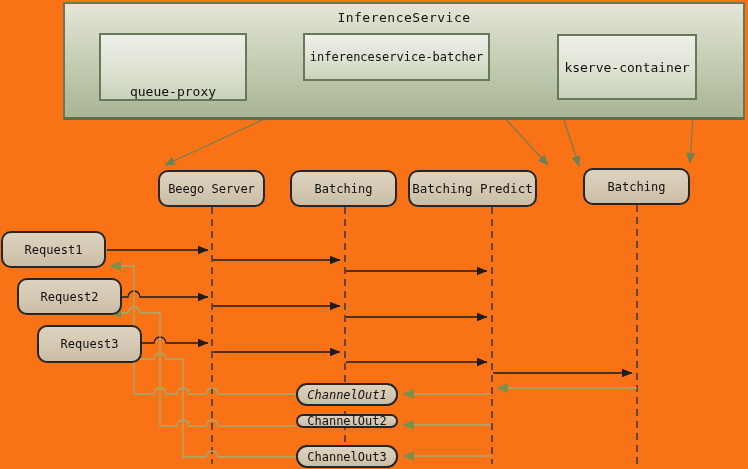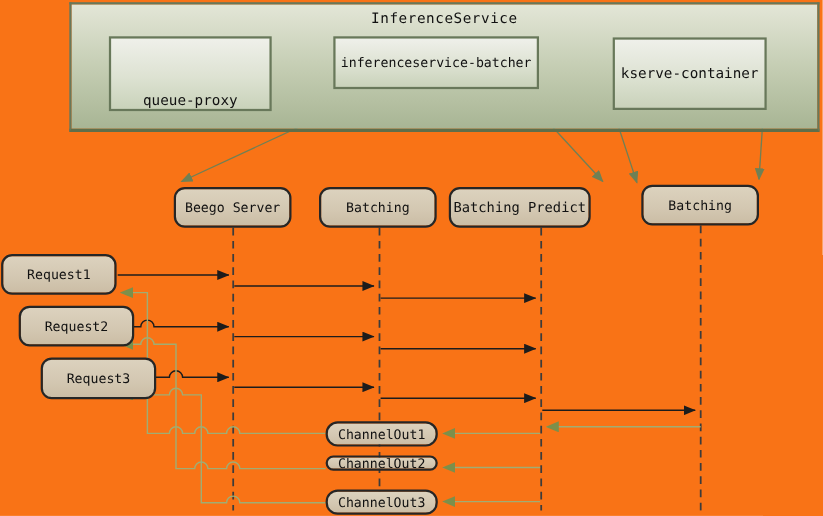--- a/index.html
+++ b/index.html
@@ -122,21 +122,21 @@
   <div class="box tnode" style="left:1px;top:231px;width:105px;height:37px;">
     <span>Request1</span>
   </div>
   <div class="box tnode" style="left:1px;top:278px;width:105px;height:37px;margin-left:16px;">
     <span>Request2</span>
   </div>
   <div class="box tnode" style="left:1px;top:325px;width:105px;height:38px;margin-left:36px;">
     <span>Request3</span>
   </div>
 
-  <div class="box tnode pill" style="left:296px;top:383px;width:102px;height:23px;">
+  <div class="box tnode pill" style="left:296px;top:383px;width:102px;height:23px;font-style:italic;">
     <span>ChannelOut1</span>
   </div>
   <div class="box tnode pill" style="left:296px;top:414px;width:102px;height:14px;">
     <span>ChannelOut2</span>
   </div>
   <div class="box tnode pill" style="left:296px;top:445px;width:102px;height:23px;">
     <span>ChannelOut3</span>
   </div>
 
 </div>

